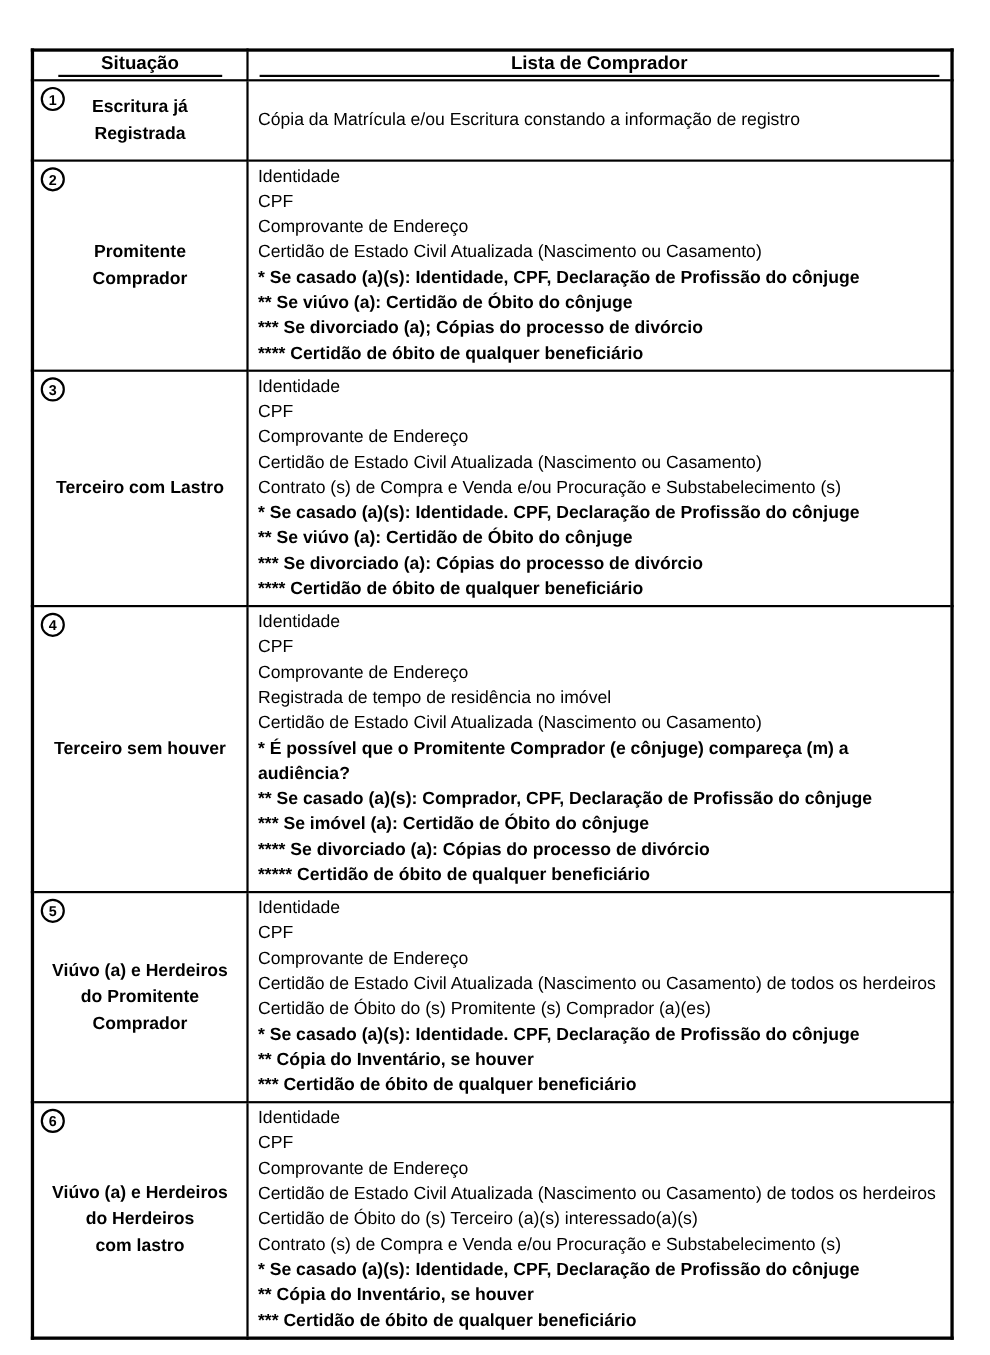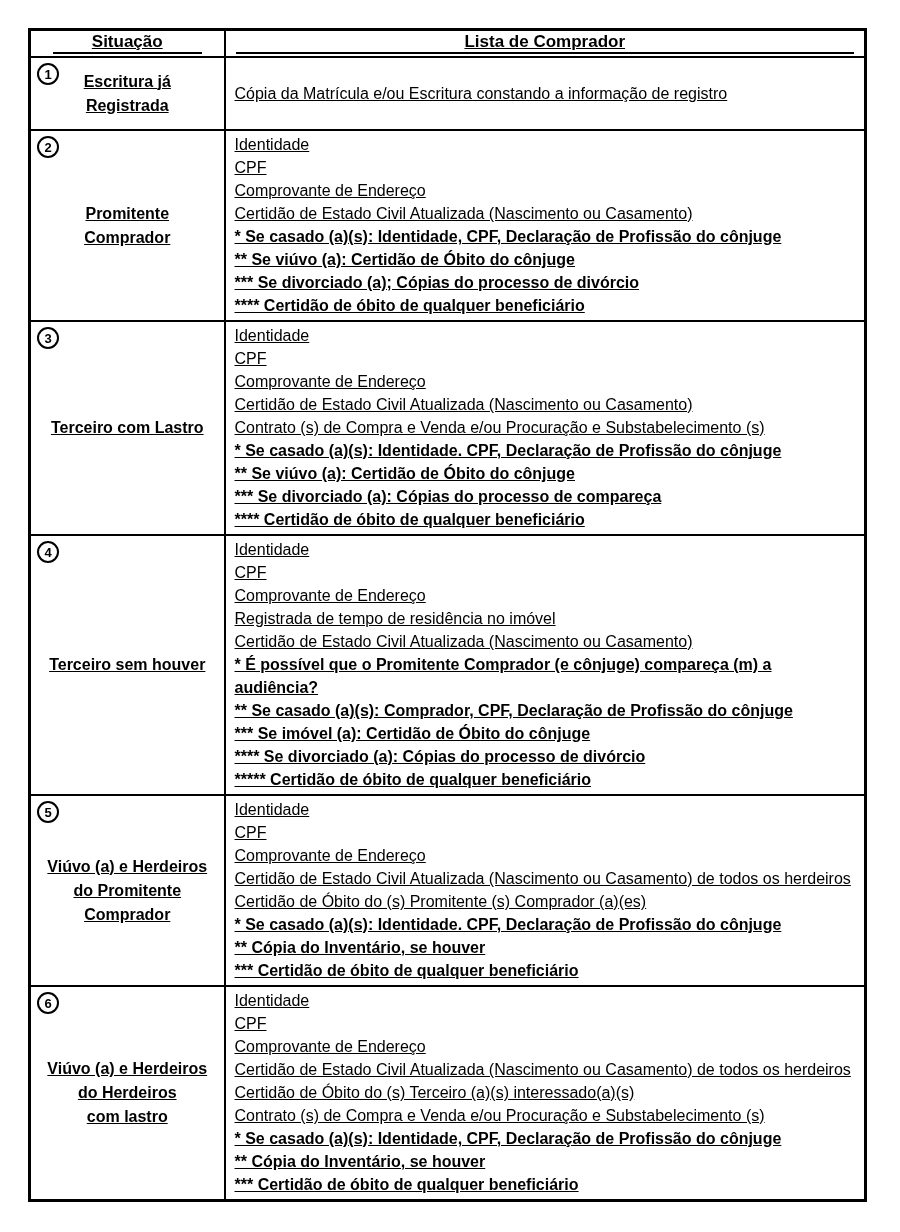--- a/index.html
+++ b/index.html
@@ -8,23 +8,22 @@
     width: 900px;
     height: 1232px;
     background: #ffffff;
     font-family: "Liberation Sans", sans-serif;
     color: #000;
     overflow: hidden;
   }
   .table-wrap {
     position: absolute;
     left: 28px;
-    top: 28px;
+    top: 44px;
     width: 676px;
-    text-decoration: underline;
   }
   table.doc-table {
     border-collapse: collapse;
     width: 100%;
     border: 3px solid #000;
     table-layout: fixed;
   }
   th, td {
     border: 2px solid #000;
     padding: 0;
@@ -144,21 +143,21 @@
             </div>
           </td>
           <td class="docs">
             <div class="doc-line">Identidade</div>
             <div class="doc-line">CPF</div>
             <div class="doc-line">Comprovante de Endereço</div>
             <div class="doc-line">Certidão de Estado Civil Atualizada (Nascimento ou Casamento)</div>
             <div class="doc-line">Contrato (s) de Compra e Venda e/ou Procuração e Substabelecimento (s)</div>
             <div class="doc-line bold">* Se casado (a)(s): Identidade. CPF, Declaração de Profissão do cônjuge</div>
             <div class="doc-line bold">** Se viúvo (a): Certidão de Óbito do cônjuge</div>
-            <div class="doc-line bold">*** Se divorciado (a): Cópias do processo de compareça</div>
+            <div class="doc-line bold">*** Se divorciado (a): Cópias do processo de divórcio</div>
             <div class="doc-line bold">**** Certidão de óbito de qualquer beneficiário</div>
           </td>
         </tr>
         <tr class="row-3">
           <td class="sit">
             <span class="circ">4</span>
             <div class="sit-label">
               <div class="sit-line">Terceiro sem houver</div>
             </div>
           </td>

